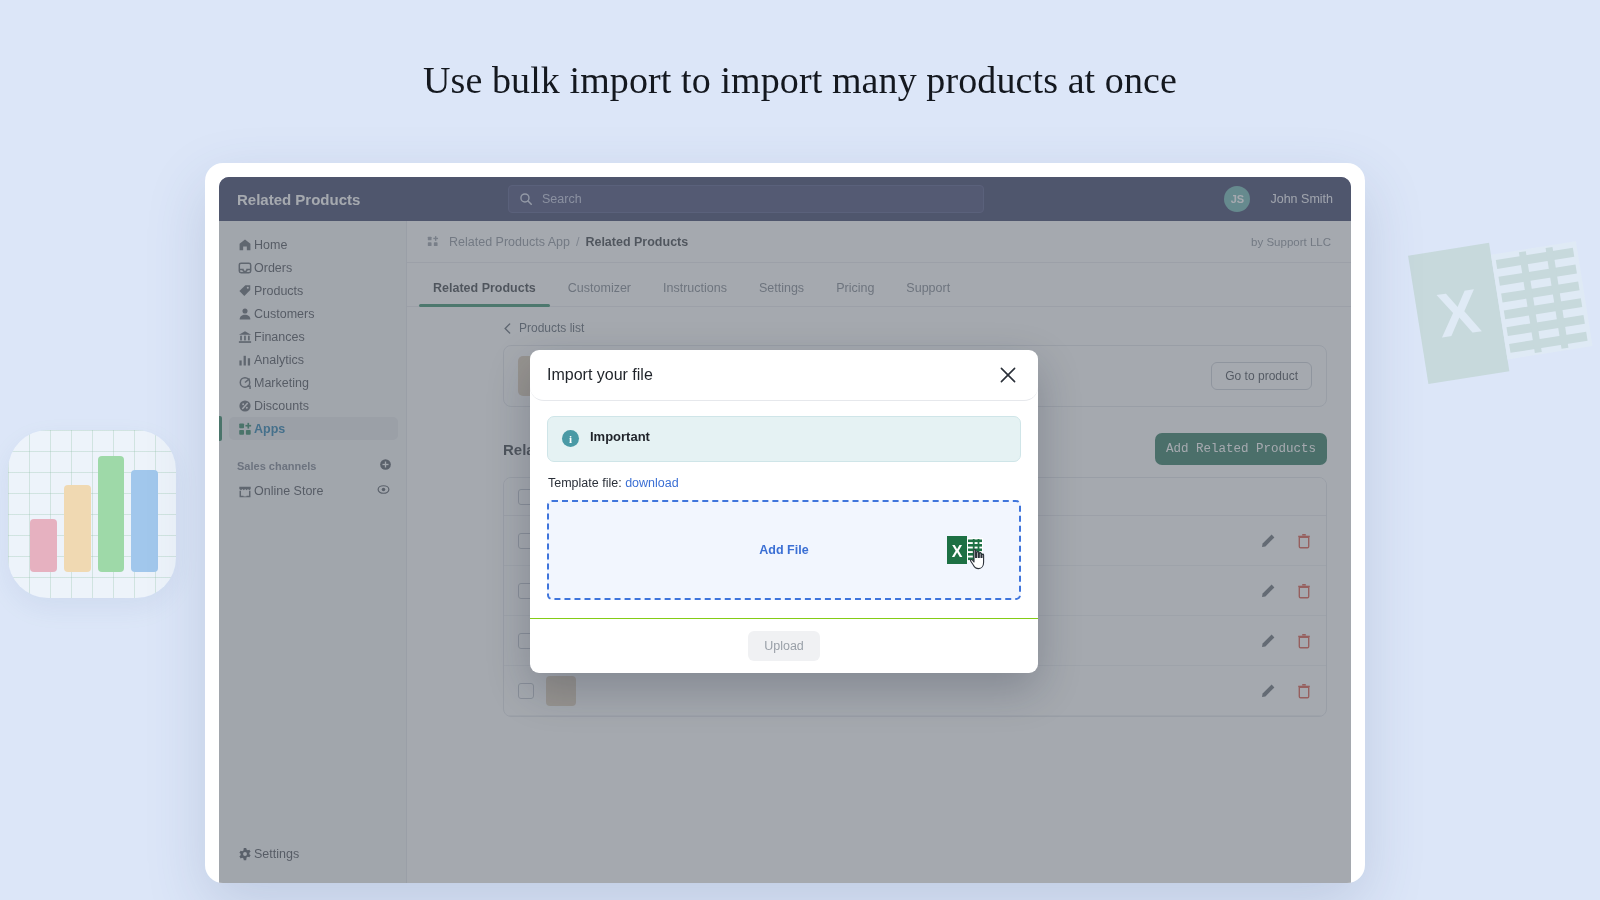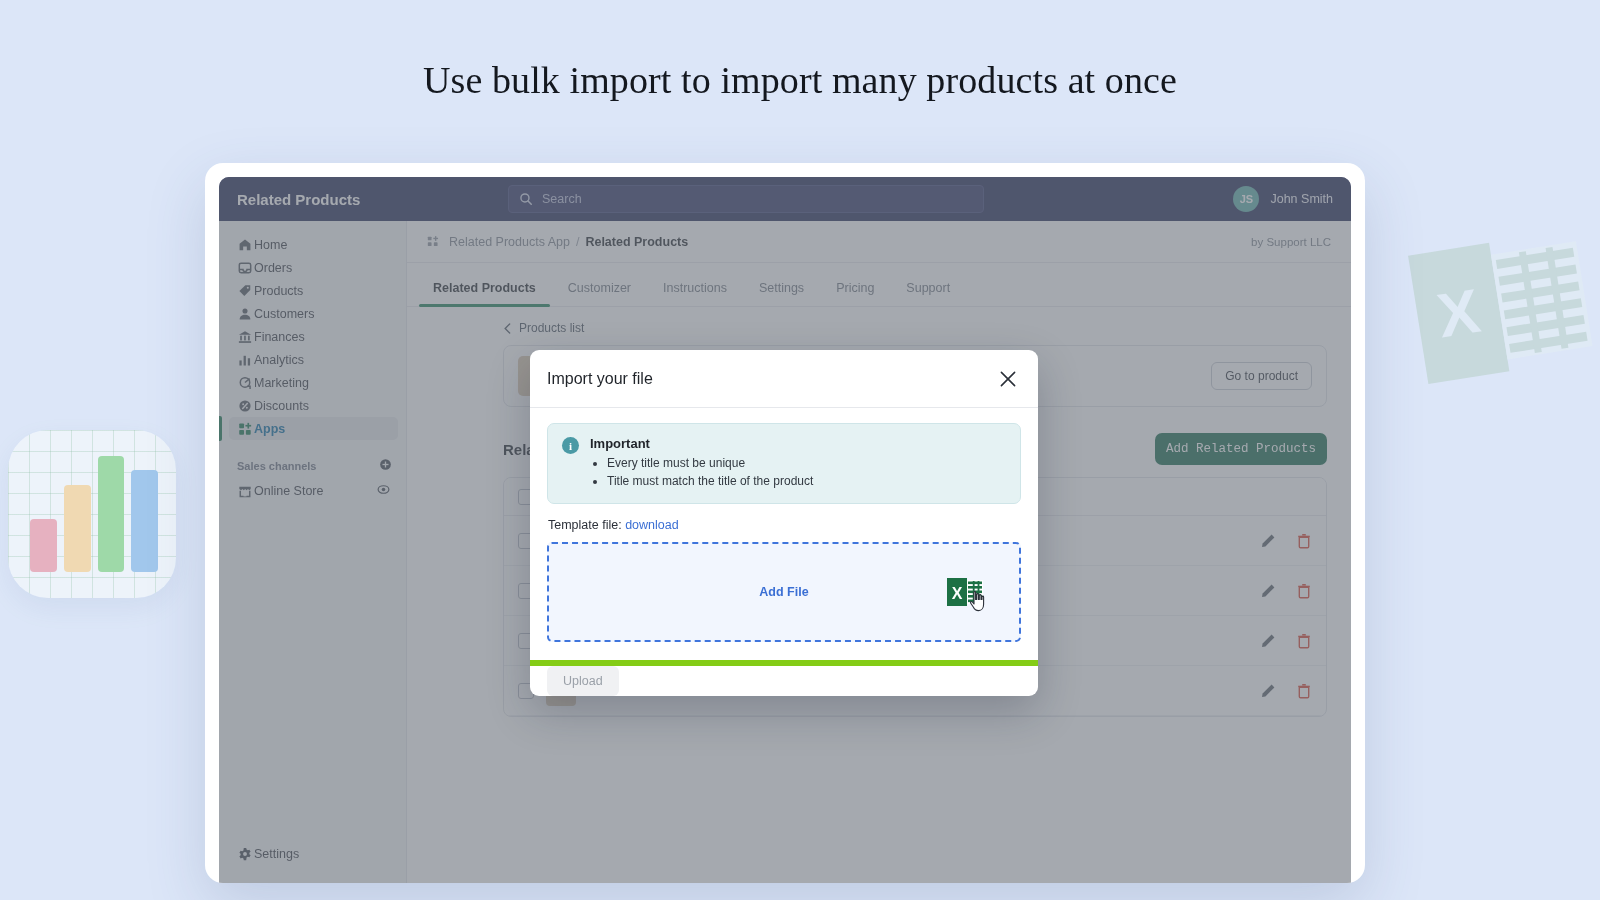--- a/index.html
+++ b/index.html
@@ -131,21 +131,21 @@
     color: #e6e8f5;
     font-size: 12.5px;
     font-family: "Liberation Sans", sans-serif;
     width: 100%;
   }
   .search-input::placeholder { color: #b9bed8; }
   .user-area {
     margin-left: auto;
     display: flex;
     align-items: center;
-    gap: 11px;
+    gap: 20px;
   }
   .avatar {
     width: 26px; height: 26px;
     border-radius: 50%;
     background: #5aada8;
     color: #fff;
     font-size: 11px;
     font-weight: bold;
     display: flex; align-items: center; justify-content: center;
   }
@@ -341,25 +341,26 @@
     z-index: 6;
     left: 530px;
     top: 350px;
     width: 508px;
     background: #ffffff;
     border-radius: 9px;
     box-shadow: 0 16px 44px rgba(20,30,50,0.24);
     overflow: hidden;
   }
   .modal-head {
-    height: 58px;
+    height: 51px;
     display: flex;
     align-items: center;
     padding: 0 16px 0 17px;
     border-bottom: 1px solid #e6e8ec;
+    border-radius: 14px;
   }
   .modal-title { font-size: 16px; color: #1f2329; }
   .modal-close {
     margin-left: auto;
     width: 28px; height: 28px;
     display: flex; align-items: center; justify-content: center;
     background: transparent; border: none;
   }
   .modal-body { padding: 15px 17px 18px 17px; }
 
@@ -412,24 +413,24 @@
     width: 40px; height: 40px;
   }
   .cursor-hand {
     position: absolute;
     left: 420px;
     top: 46px;
     width: 20px; height: 22px;
   }
 
   .modal-foot {
-    border-top: 6px solid #84cc16;
-    padding: 0 17px;
-    display: flex;
-    justify-content: flex-start;
+    border-top: 1px solid #84cc16;
+    padding: 12px 17px;
+    display: flex;
+    justify-content: center;
   }
   .btn-disabled {
     padding: 8px 16px;
     background: #f0f1f3;
     border: none;
     border-radius: 6px;
     color: #9aa0a8;
     font-size: 12.5px;
     font-family: "Liberation Sans", sans-serif;
   }
@@ -758,24 +759,20 @@
         </svg>
     </button>
   </div>
 
   <div class="modal-body">
 
     <div class="callout">
       <div class="info-dot">i</div>
       <div>
         <div class="callout-title">Important</div>
-        <ul>
-          <li>Every title must be unique</li>
-          <li>Title must match the title of the product</li>
-        </ul>
       </div>
     </div>
 
     <div class="template-line">
       <span>Template file:</span>
       <a href="#">download</a>
     </div>
 
     <div class="dropzone">
       <span class="add-file">Add File</span>

